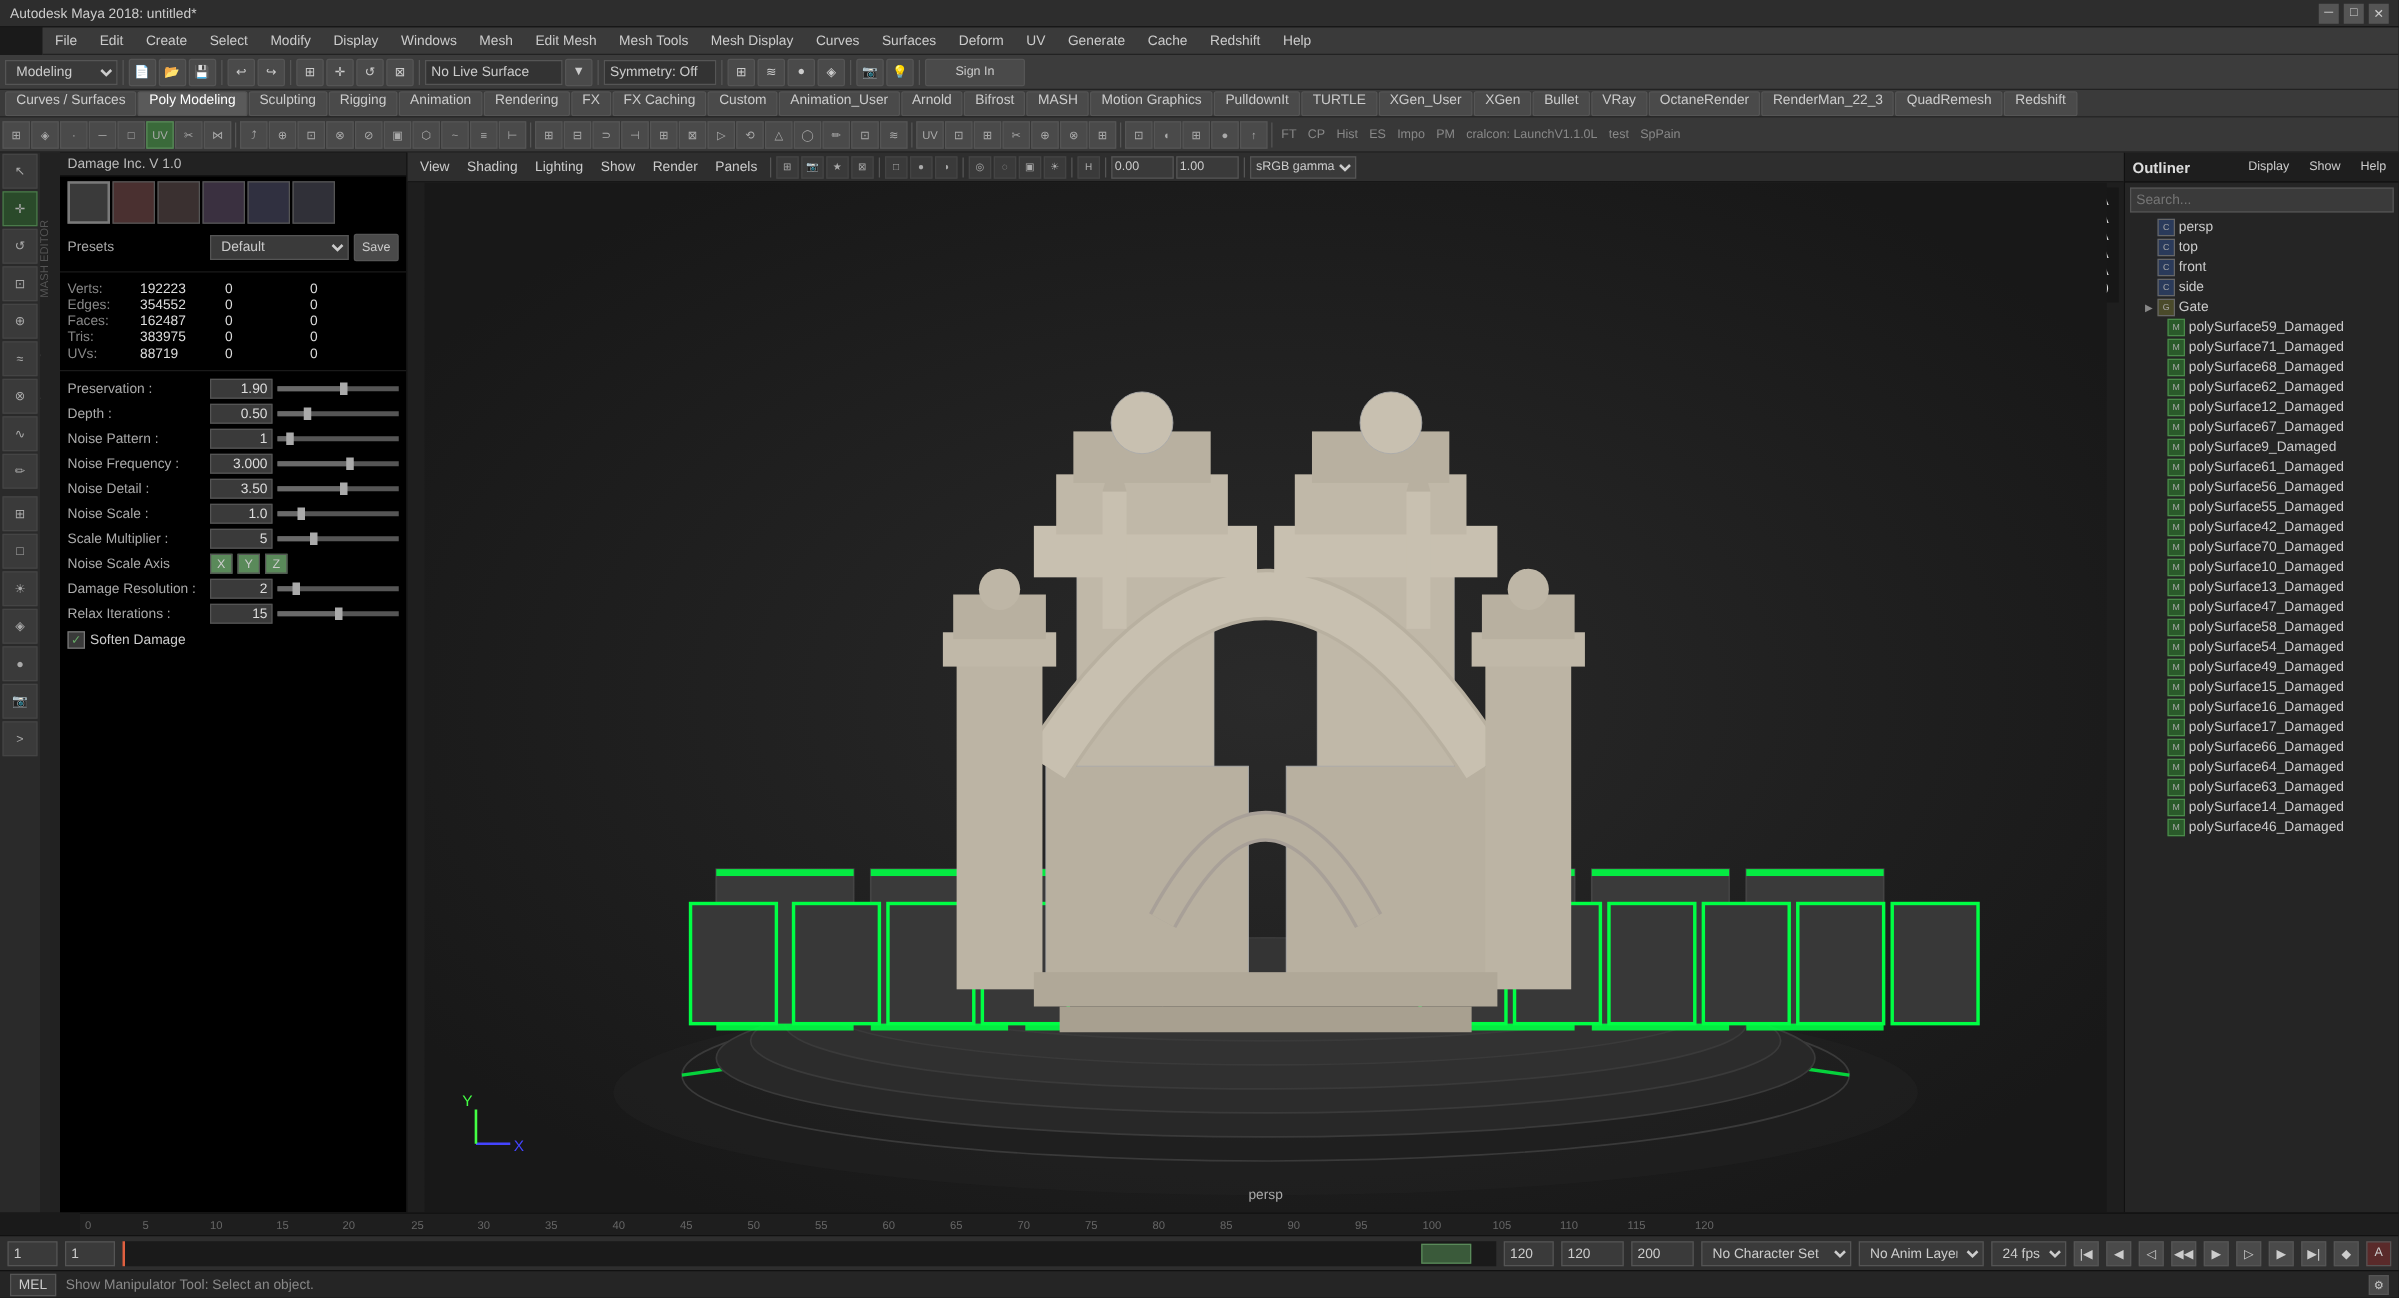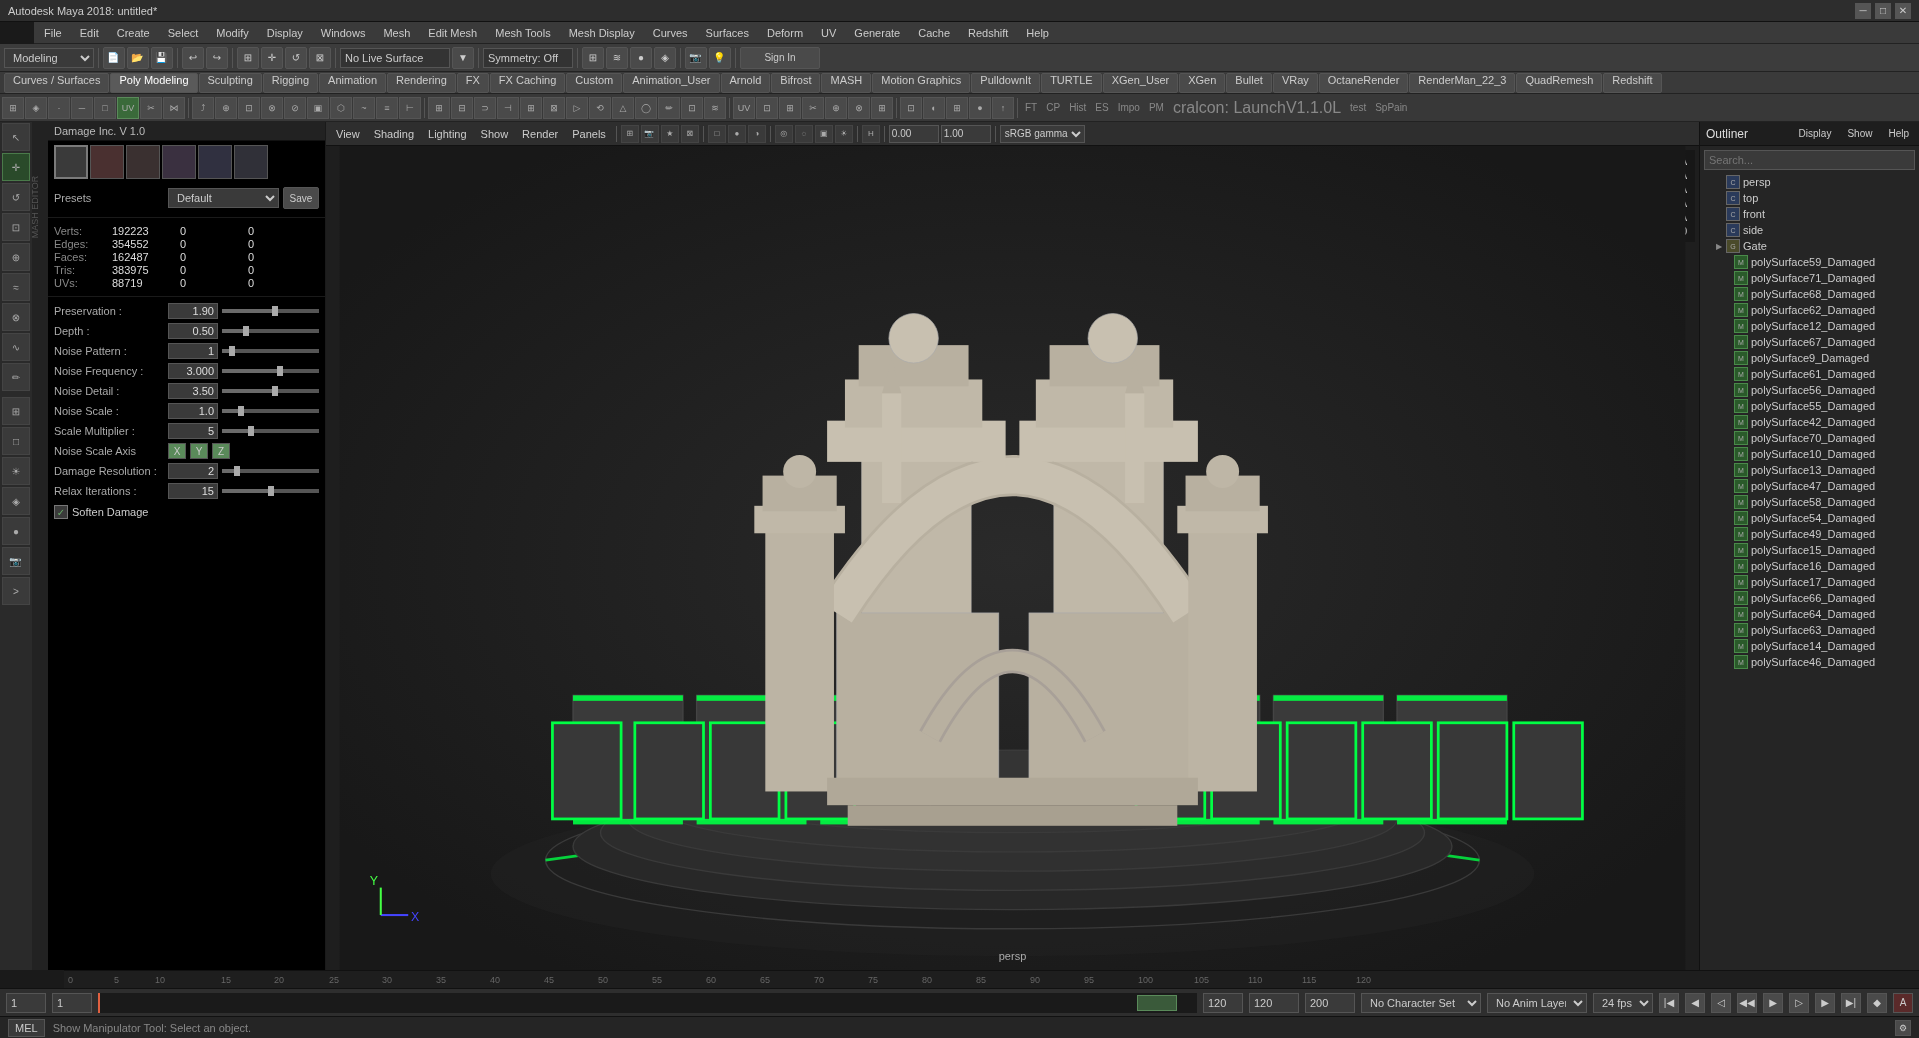--- a/index.html
+++ b/index.html
@@ -243,21 +243,21 @@
       flex-direction: column;
     }
     #outliner-header {
       display: flex;
       align-items: center;
       justify-content: space-between;
       padding: 4px 6px;
       background: #1e1e1e;
       border-bottom: 1px solid #111;
     }
-    #outliner-title { font-size: 12px; color: #ddd; font-weight: normal; }
+    #outliner-title { font-size: 12px; color: #ddd; font-weight: bold; }
     #outliner-menus { display: flex; gap: 8px; }
     #outliner-search {
       height: 20px;
       background: #3a3a3a;
       border: 1px solid #555;
       color: #ccc;
       font-size: 11px;
       padding: 0 4px;
       margin: 4px;
     }
@@ -585,21 +585,21 @@
     <button class="icon-btn">⊞</button>
     <button class="icon-btn">●</button>
     <button class="icon-btn">↑</button>
     <div class="tb-separator"></div>
     <span style="font-size:10px;color:#888;padding:0 4px">FT</span>
     <span style="font-size:10px;color:#888;padding:0 4px">CP</span>
     <span style="font-size:10px;color:#888;padding:0 4px">Hist</span>
     <span style="font-size:10px;color:#888;padding:0 4px">ES</span>
     <span style="font-size:10px;color:#888;padding:0 4px">Impo</span>
     <span style="font-size:10px;color:#888;padding:0 4px">PM</span>
-    <span style="font-size:16px;color:#888;padding:0 4px">cralcon: LaunchV1.1.0L</span>
+    <span style="font-size:10px;color:#888;padding:0 4px">cralcon: LaunchV1.1.0L</span>
     <span style="font-size:10px;color:#888;padding:0 4px">test</span>
     <span style="font-size:10px;color:#888;padding:0 4px">SpPain</span>
   </div>
 
   <div class="content-row">
 
     <div class="left-tools">
       <button class="left-tools-btn">↖</button>
       <button class="left-tools-btn active">✛</button>
       <button class="left-tools-btn">↺</button>
@@ -1167,21 +1167,21 @@
           <span class="oi-label">polySurface46_Damaged</span>
         </div>
       </div>
     </div>
 
   </div>
 
   <div class="tl-numbers" style="height:18px;background:#1e1e1e;border-top:1px solid #111;margin-left:64px;margin-right:0;position:relative;">
     <span class="tl-num" style="left:4px">0</span>
     <span class="tl-num" style="left:50px">5</span>
-    <span class="tl-num" style="left:91px">10</span>
+    <span class="tl-num" style="left:104px">10</span>
     <span class="tl-num" style="left:157px">15</span>
     <span class="tl-num" style="left:210px">20</span>
     <span class="tl-num" style="left:265px">25</span>
     <span class="tl-num" style="left:318px">30</span>
     <span class="tl-num" style="left:372px">35</span>
     <span class="tl-num" style="left:426px">40</span>
     <span class="tl-num" style="left:480px">45</span>
     <span class="tl-num" style="left:534px">50</span>
     <span class="tl-num" style="left:588px">55</span>
     <span class="tl-num" style="left:642px">60</span>

